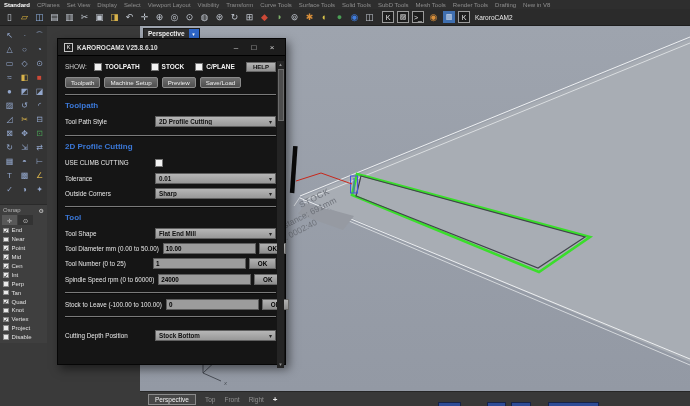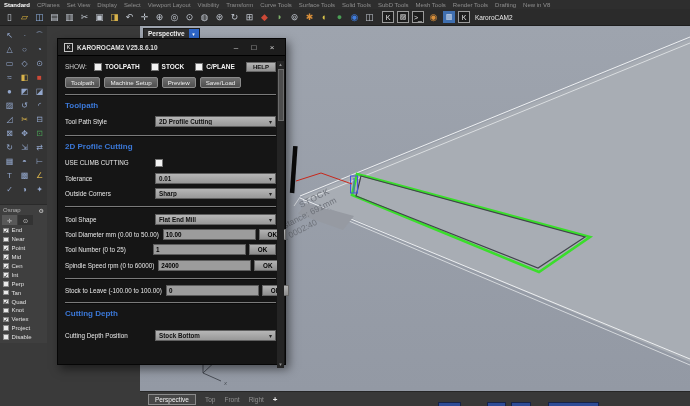--- a/index.html
+++ b/index.html
@@ -410,20 +410,21 @@
         <span class="ctrl">
             <span class="sel">
           <span class="sel-text">Sharp</span>
           <span class="sel-arrow">▾</span>
             </span>
           </span>
       </div>
 
       <div class="divider mt7"></div>
 
+      <div class="sec-head mt5">Tool</div>
       <div class="row mt6">
         <span class="row-label">Tool Shape</span>
         <span class="ctrl">
             <span class="sel">
           <span class="sel-text">Flat End Mill</span>
           <span class="sel-arrow">▾</span>
             </span>
           </span>
       </div>
       <div class="row mt4">
@@ -453,21 +454,20 @@
       <div class="row mt5">
         <span class="row-label">Stock to Leave (-100.00 to 100.00)</span>
         <span class="ctrl">
           <input class="fld" value="0" style="">
           <span class="okbtn">OK</span>
         </span>
       </div>
 
       <div class="divider mt6"></div>
 
-      <div class="sec-head mt5">Cutting Depth</div>
       <div class="row mt12">
         <span class="row-label">Cutting Depth Position</span>
         <span class="ctrl">
             <span class="sel">
           <span class="sel-text">Stock Bottom</span>
           <span class="sel-arrow">▾</span>
             </span>
           </span>
       </div>
     </div>

